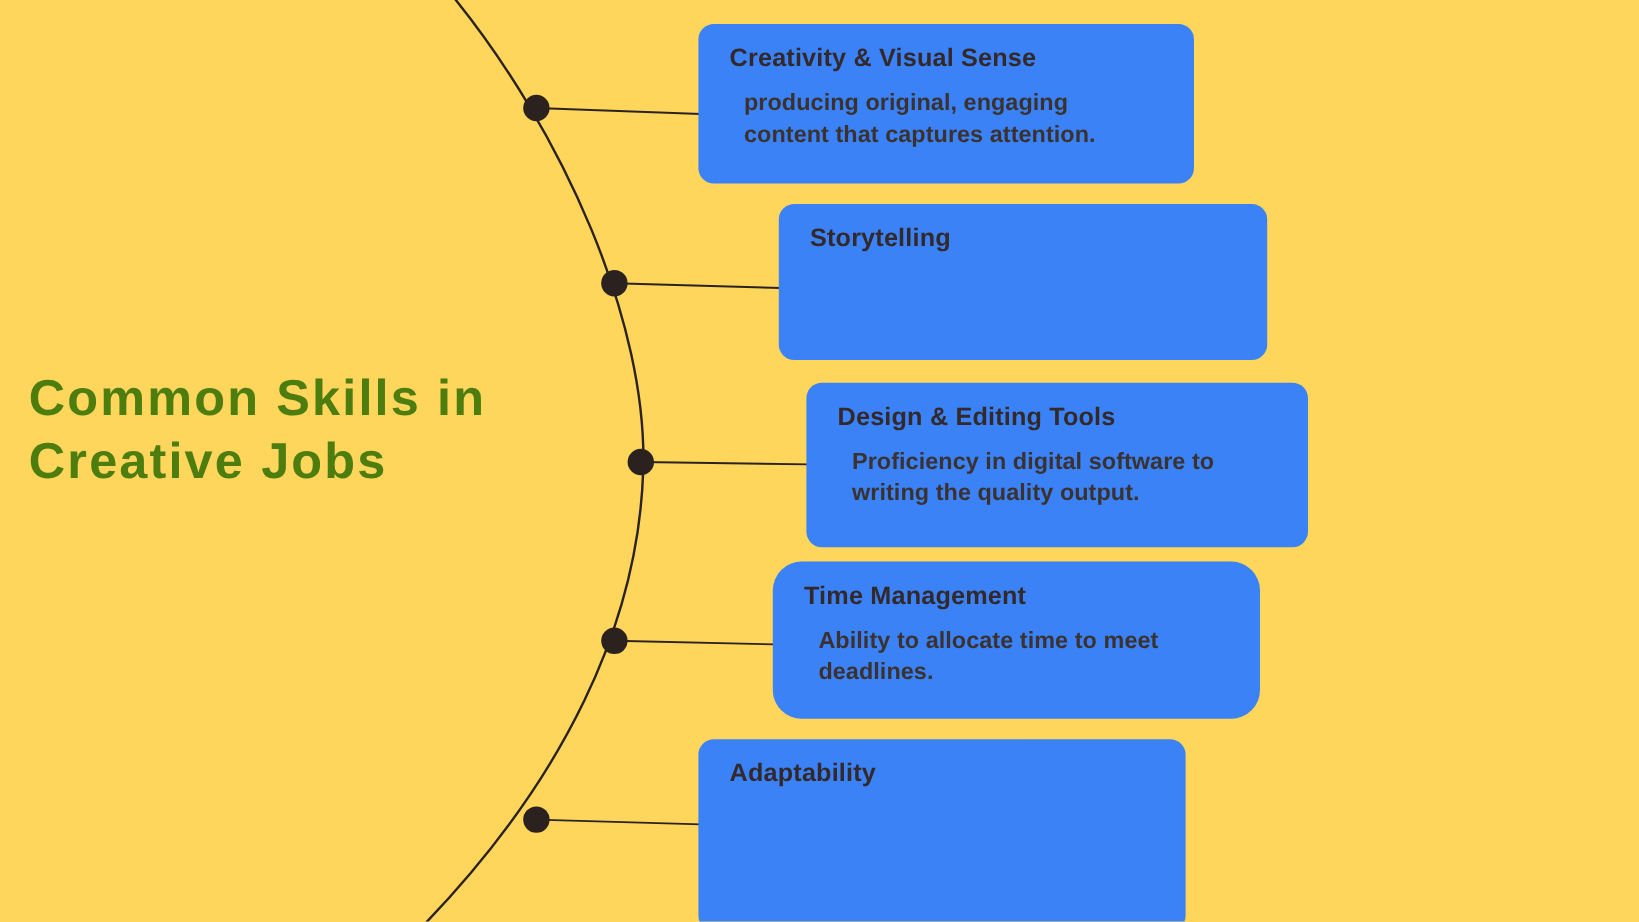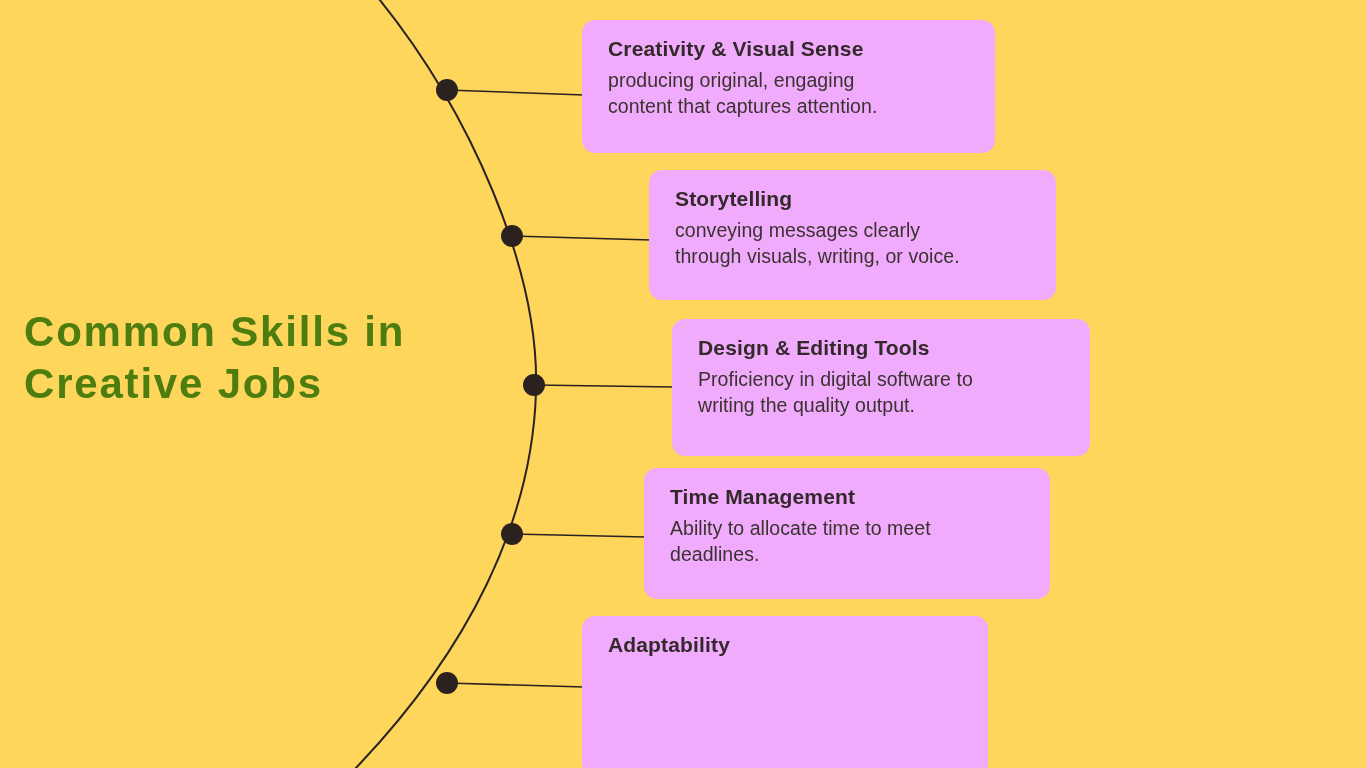--- a/index.html
+++ b/index.html
@@ -36,37 +36,37 @@
     margin: 0;
     font-size: 42px;
     font-weight: bold;
     line-height: 52px;
     letter-spacing: 1.8px;
     color: #4d7c0f;
     white-space: pre-line;
   }
   .card {
     position: absolute;
-    background: #f0abfc;
+    background: #3b82f6;
     border-radius: 13px;
     box-sizing: border-box;
     padding: 16px 22px 18px 26px;
   }
   .card-title {
     margin: 0 0 6px 0;
     font-size: 21px;
     font-weight: bold;
     line-height: 26px;
     letter-spacing: 0.15px;
     color: #33292A;
   }
   .card-desc {
-    margin: 0;
+    margin: 12px;
     font-size: 19.5px;
-    font-weight: normal;
+    font-weight: bold;
     line-height: 25.5px;
     letter-spacing: 0.05px;
     color: #3B3230;
     white-space: pre-line;
   }
 </style>
 </head>
 <body>
 
 <div id="stage">
@@ -93,29 +93,27 @@
 Creative Jobs</h1>
 
   <div id="cards">
       <div class="card" style="left: 582px; top: 20px; width: 413px; height: 133px;">
         <p class="card-title">Creativity &amp; Visual Sense</p>
         <p class="card-desc">producing original, engaging
 content that captures attention.</p>
       </div>
       <div class="card" style="left: 649px; top: 170px; width: 407px; height: 130px;">
         <p class="card-title">Storytelling</p>
-        <p class="card-desc">conveying messages clearly
-through visuals, writing, or voice.</p>
       </div>
       <div class="card" style="left: 672px; top: 319px; width: 418px; height: 137px;">
         <p class="card-title">Design &amp; Editing Tools</p>
         <p class="card-desc">Proficiency in digital software to
 writing the quality output.</p>
       </div>
-      <div class="card" style="left: 644px; top: 468px; width: 406px; height: 131px;">
+      <div class="card" style="left: 644px; top: 468px; width: 406px; height: 131px; border-radius: 24px;">
         <p class="card-title">Time Management</p>
         <p class="card-desc">Ability to allocate time to meet
 deadlines.</p>
       </div>
       <div class="card" style="left: 582px; top: 616px; width: 406px; height: 160px;">
         <p class="card-title">Adaptability</p>
       </div>
     </div>
 
 </div>

